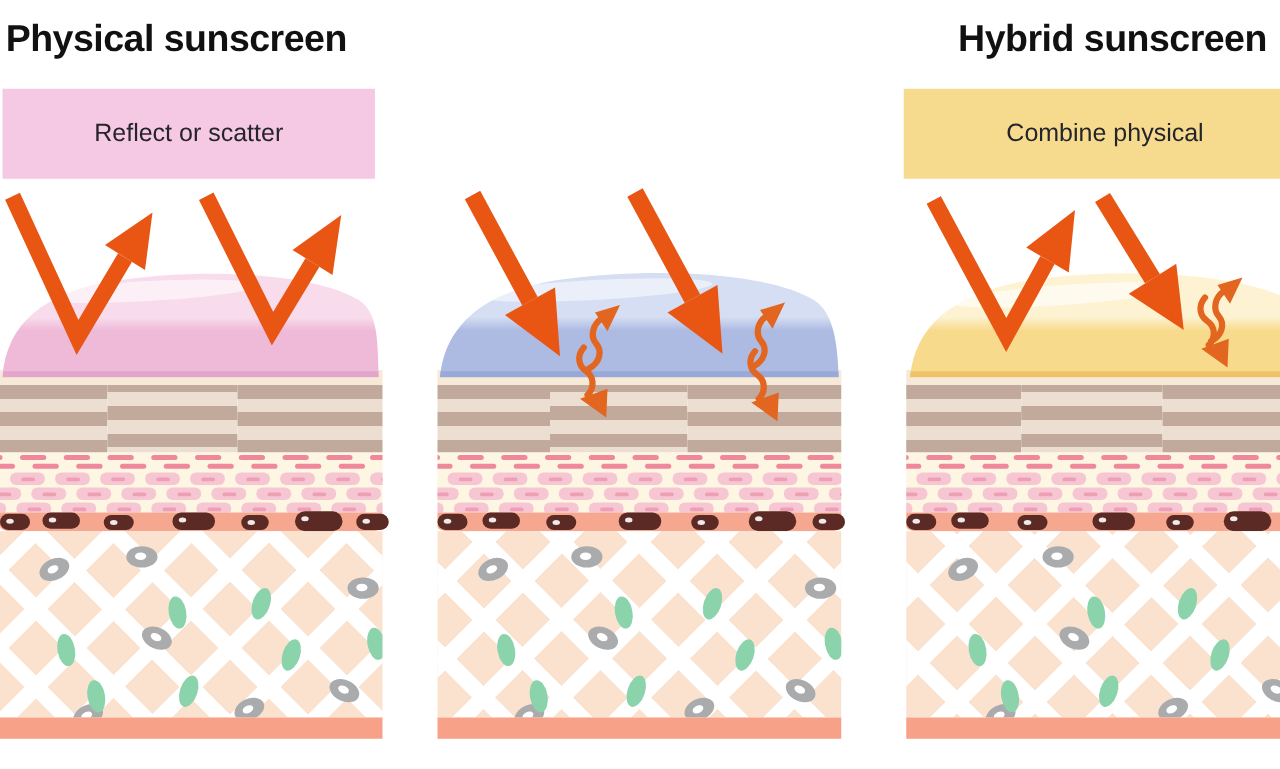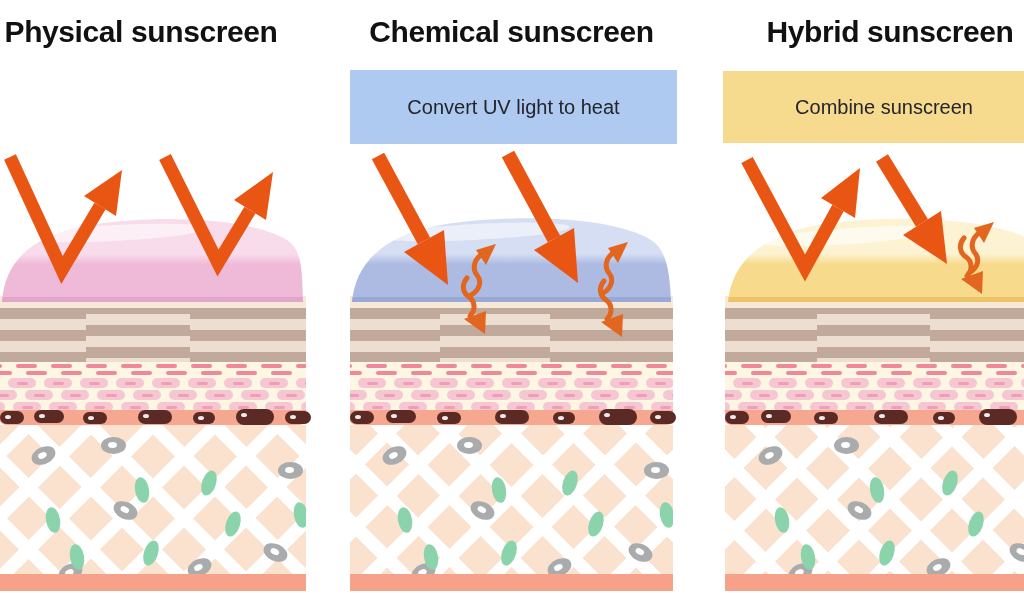--- a/index.html
+++ b/index.html
@@ -52,20 +52,23 @@
   .heat path{fill:none;stroke:var(--heat);stroke-width:5px;stroke-linecap:round;}
   .heat polygon{fill:var(--heat);}
 </style>
 </head>
 <body>
 
 <div id="stage" style="--bg: #ffffff; --title-text: #111111; --label-text: #24242b; --uv: #e95512; --heat: #e2661f; --strip-top: #f7e9d8; --brick-tan: #c1a99b; --brick-cream: #ecdfd2; --epidermis-bg: #fdf6e2; --dash-pink: #f0889c; --pill-pink: #f7c6d3; --pill-dash: #eda0b5; --basal-salmon: #f5a88f; --melanocyte-brown: #5c2a25; --dermis-bg: #fae2cf; --gray-cell: #aaabad; --green-cell: #8bd3ab; --bottom-strip: #f8a189;">
 
   <div class="panel p1" style="--box: #f5c9e3; --dome-main: #efb9d8; --dome-light: #f8dcec; --dome-edge: #e2a5cc;">
     <div class="title">Physical sunscreen</div>
+    <div class="label-box">
+      <span>Reflect or scatter</span>
+    </div>
     <div class="skin">
       <div class="layer strip-top"></div>
       <div class="layer bricks">
         <div class="bcol a bc1"></div>
           <div class="bcol b bc2"></div>
           <div class="bcol a bc3"></div>
       </div>
       <div class="layer epidermis">
           <div class="epi-dash" style="left: -19px; top: 2px; width: 21px; height: 4px;"></div>
           <div class="epi-dash" style="left: 16px; top: 2px; width: 21px; height: 4px;"></div>
@@ -164,24 +167,20 @@
         <polygon class="uv-head" points="122,22 116,68 84,48"></polygon>
       </g>
       <g>
         <path class="uv-shaft" d="M165,9 L218,115 L250,62"></path>
         <polygon class="uv-head" points="273,24 266,72 234,52"></polygon>
       </g>
     </svg>
   </div>
 
   <div class="panel p2" style="--box: #afcaf1; --dome-main: #adbbe3; --dome-light: #d5def2; --dome-edge: #98a9d8;">
-    <div class="title">Chemical sunscreen</div>
-    <div class="label-box">
-      <span>Convert UV light to heat</span>
-    </div>
     <div class="skin">
       <div class="layer strip-top"></div>
       <div class="layer bricks">
         <div class="bcol a bc1"></div>
           <div class="bcol b bc2"></div>
           <div class="bcol a bc3"></div>
       </div>
       <div class="layer epidermis">
           <div class="epi-dash" style="left: -19px; top: 2px; width: 21px; height: 4px;"></div>
           <div class="epi-dash" style="left: 16px; top: 2px; width: 21px; height: 4px;"></div>
@@ -300,21 +299,21 @@
       <g class="heat" transform="translate(246,133)">
         <path d="M8,0 C2,7 4,15 10,19 C16,23 17,32 11,38"></path>
           <polygon points="26,56 5,41 27,33"></polygon>
       </g>
     </svg>
   </div>
 
   <div class="panel p3" style="--box: #f6da8e; --dome-main: #f7da8c; --dome-light: #fdf3d2; --dome-edge: #eec267;">
     <div class="title">Hybrid sunscreen</div>
     <div class="label-box">
-      <span>Combine sunscreen</span>
+      <span>Combine physical</span>
     </div>
     <div class="skin">
       <div class="layer strip-top"></div>
       <div class="layer bricks">
         <div class="bcol a bc1"></div>
           <div class="bcol b bc2"></div>
           <div class="bcol a bc3"></div>
       </div>
       <div class="layer epidermis">
           <div class="epi-dash" style="left: -19px; top: 2px; width: 21px; height: 4px;"></div>

